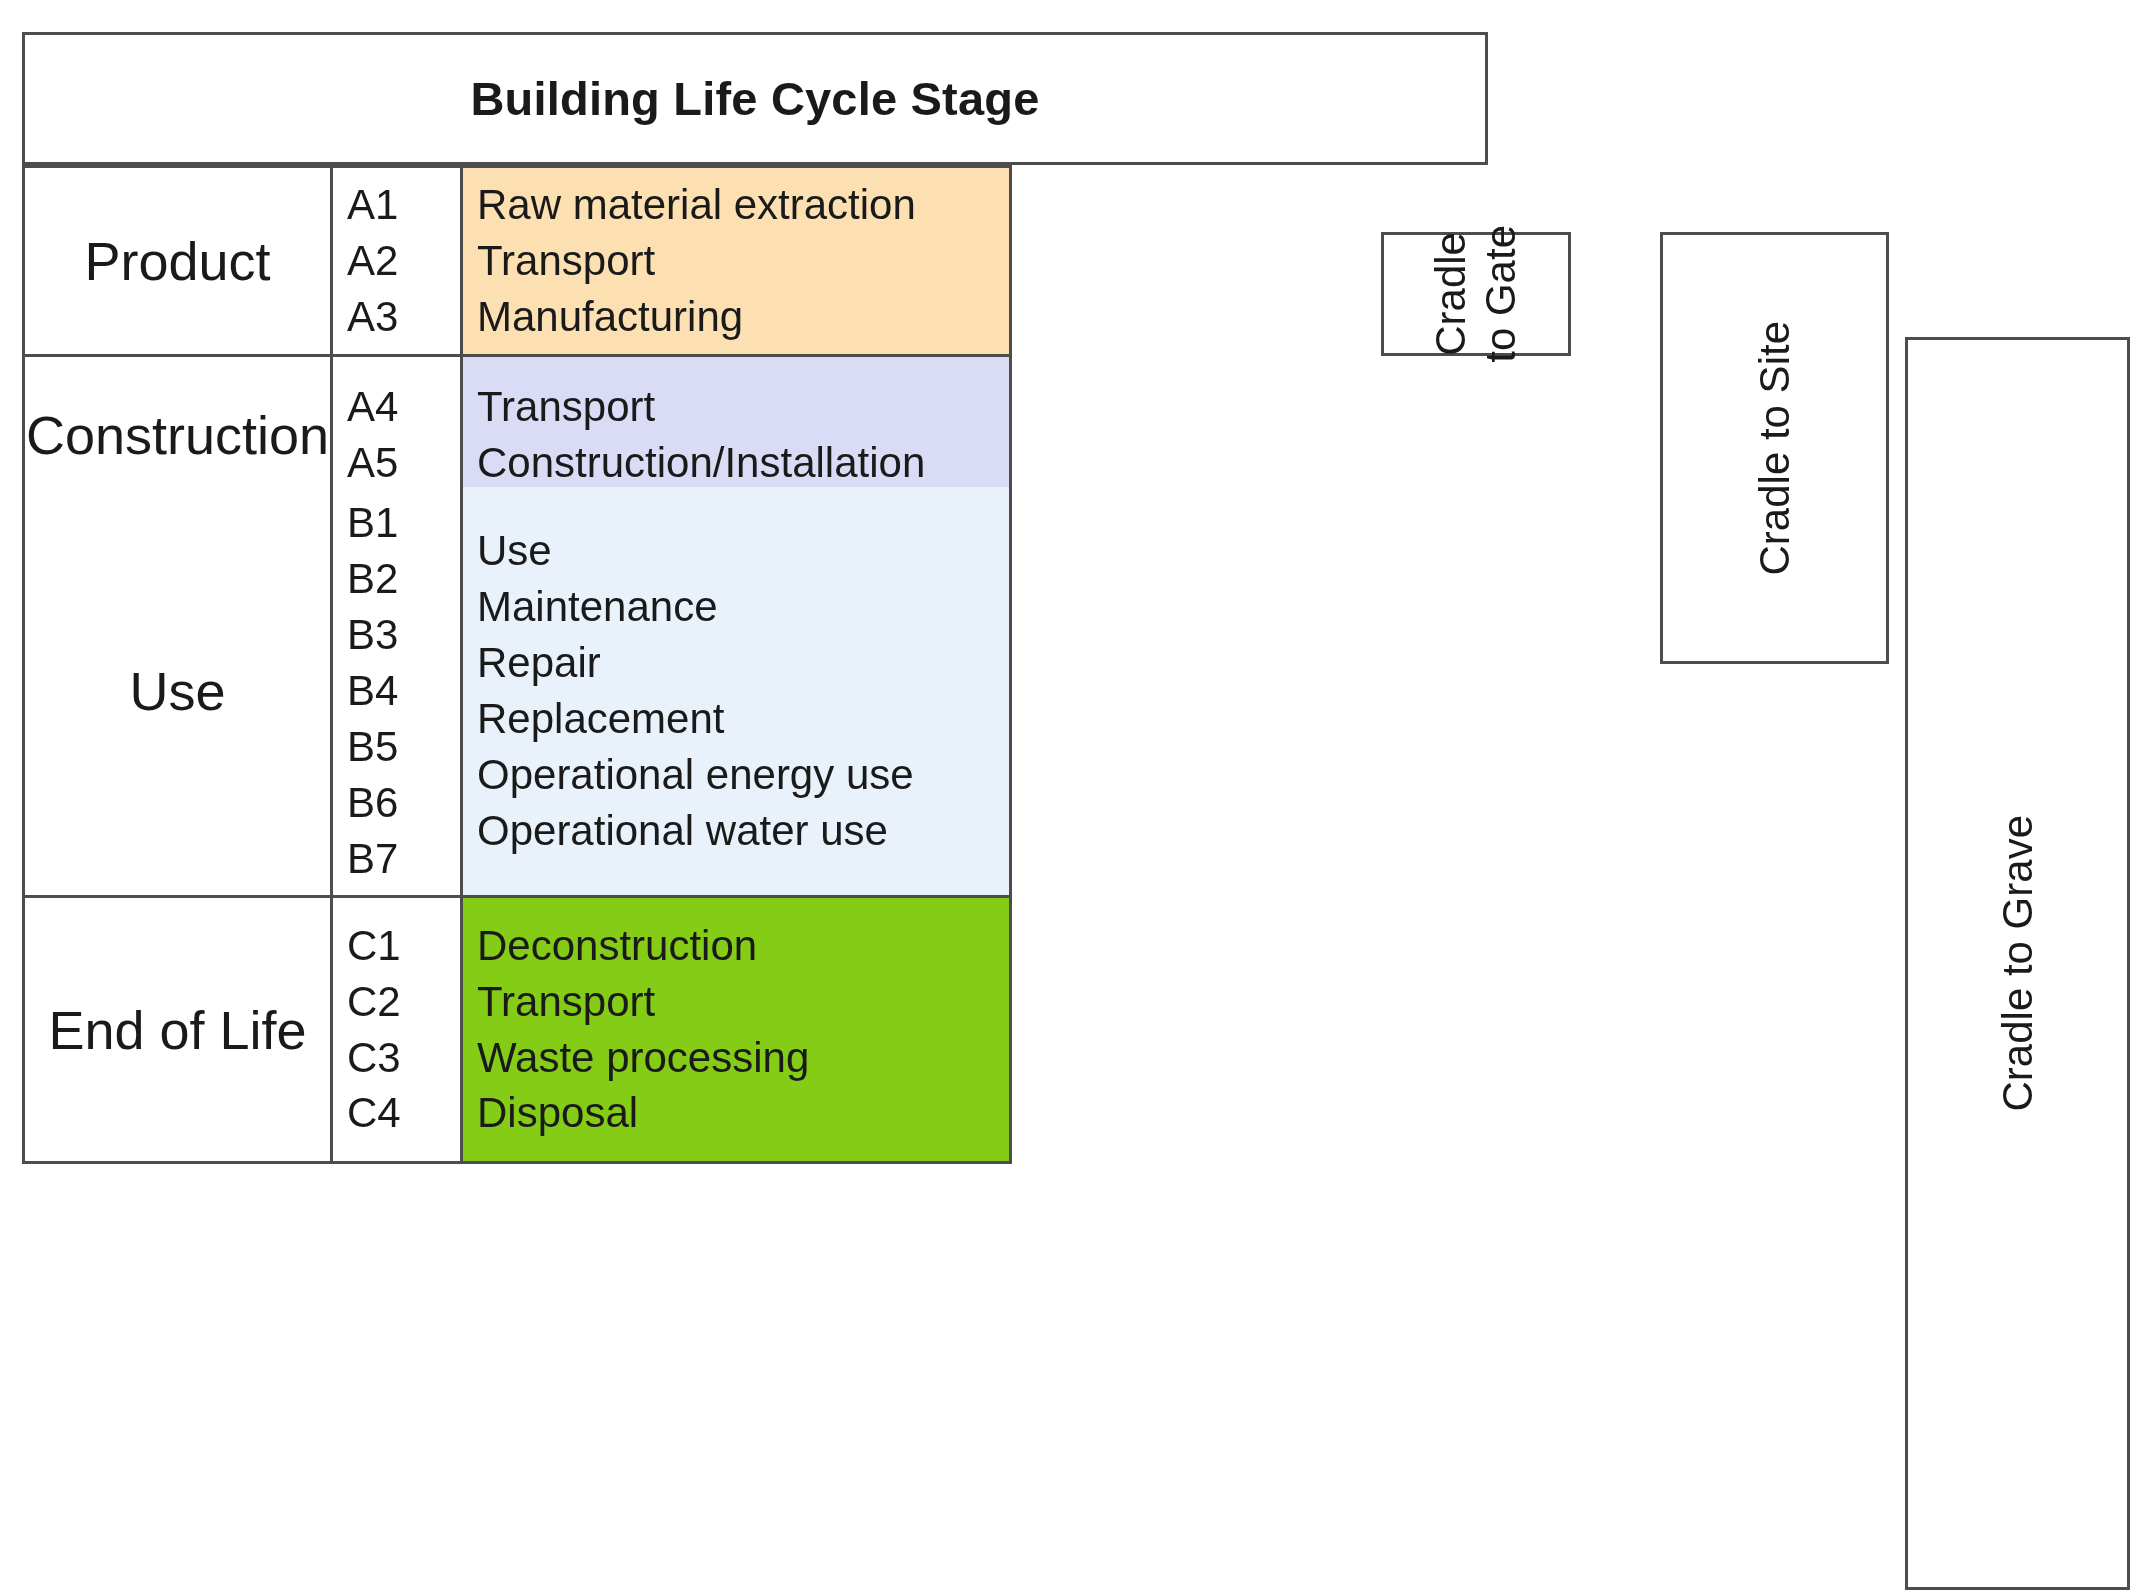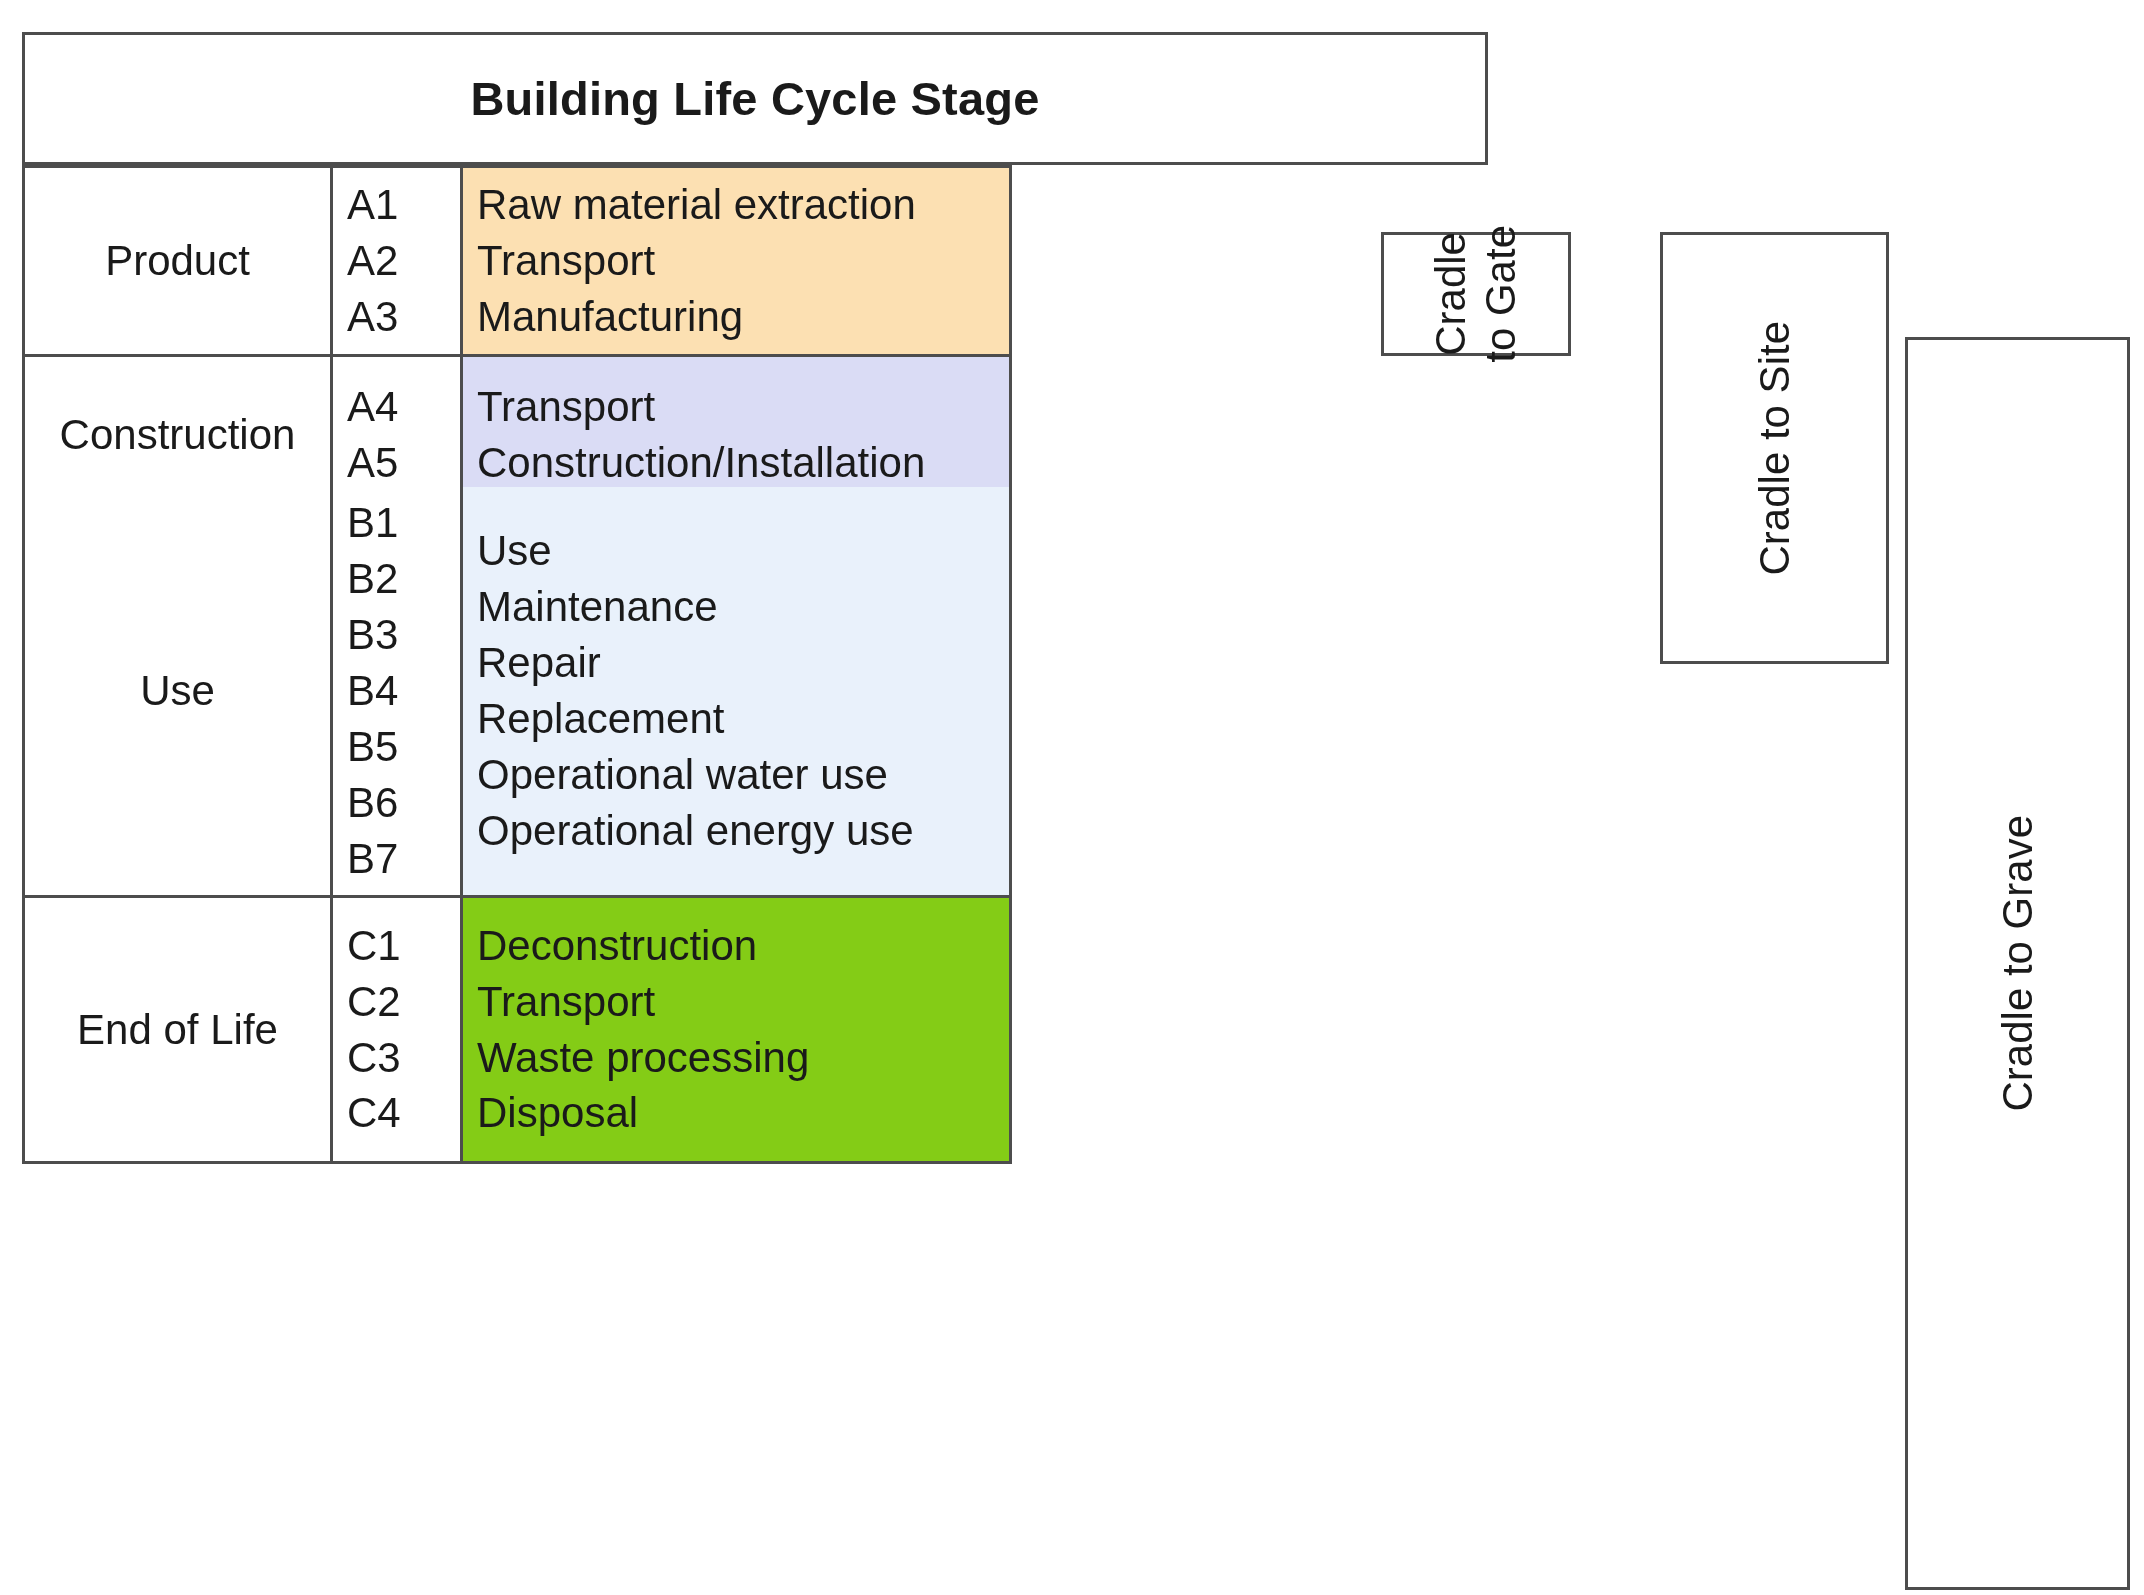--- a/index.html
+++ b/index.html
@@ -66,21 +66,21 @@
 
   .stage-name-cell {
     box-sizing: border-box;
     width: 311px;
     flex: 0 0 311px;
     border: 3px solid #4d4d4d;
     background: #ffffff;
     display: flex;
     align-items: center;
     justify-content: center;
-    font-size: 42px;
+    font-size: 54px;
     color: #1a1a1a;
   }
 
   .codes-cell {
     box-sizing: border-box;
     width: 130px;
     flex: 0 0 130px;
     border: 3px solid #4d4d4d;
     border-left: none;
     background: #ffffff;
@@ -195,22 +195,22 @@
         <div class="code-line">B4</div>
         <div class="code-line">B5</div>
         <div class="code-line">B6</div>
         <div class="code-line">B7</div>
       </div>
       <div class="desc-cell" style="background:#e9f1fb; border-top:none;">
         <div class="desc-line">Use</div>
         <div class="desc-line">Maintenance</div>
         <div class="desc-line">Repair</div>
         <div class="desc-line">Replacement</div>
+        <div class="desc-line">Operational energy use</div>
         <div class="desc-line">Operational water use</div>
-        <div class="desc-line">Operational energy use</div>
       </div>
     </div>
 
     <div class="stage-row" style="top:733px; height:266px;">
       <div class="stage-name-cell" style="border-top:none;">End of Life</div>
       <div class="codes-cell" style="border-top:none;">
         <div class="code-line">C1</div>
         <div class="code-line">C2</div>
         <div class="code-line">C3</div>
         <div class="code-line">C4</div>

